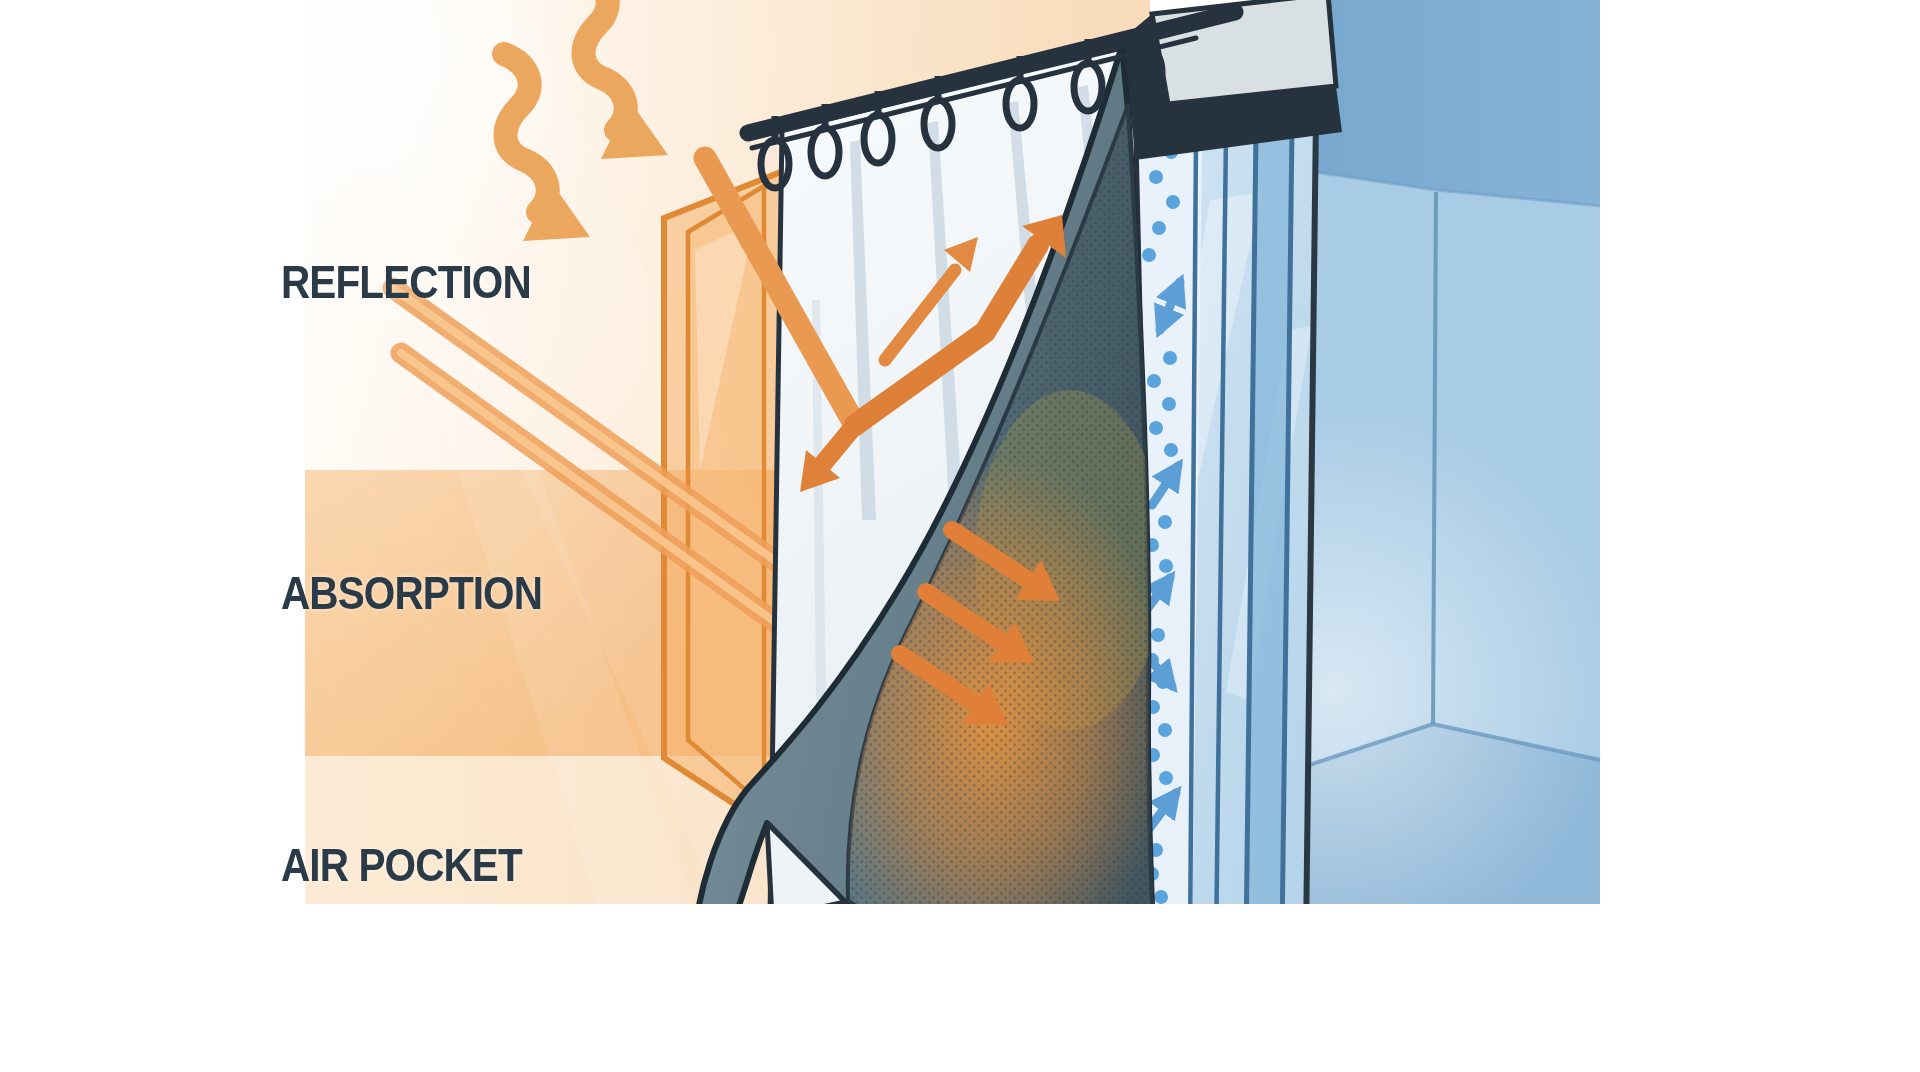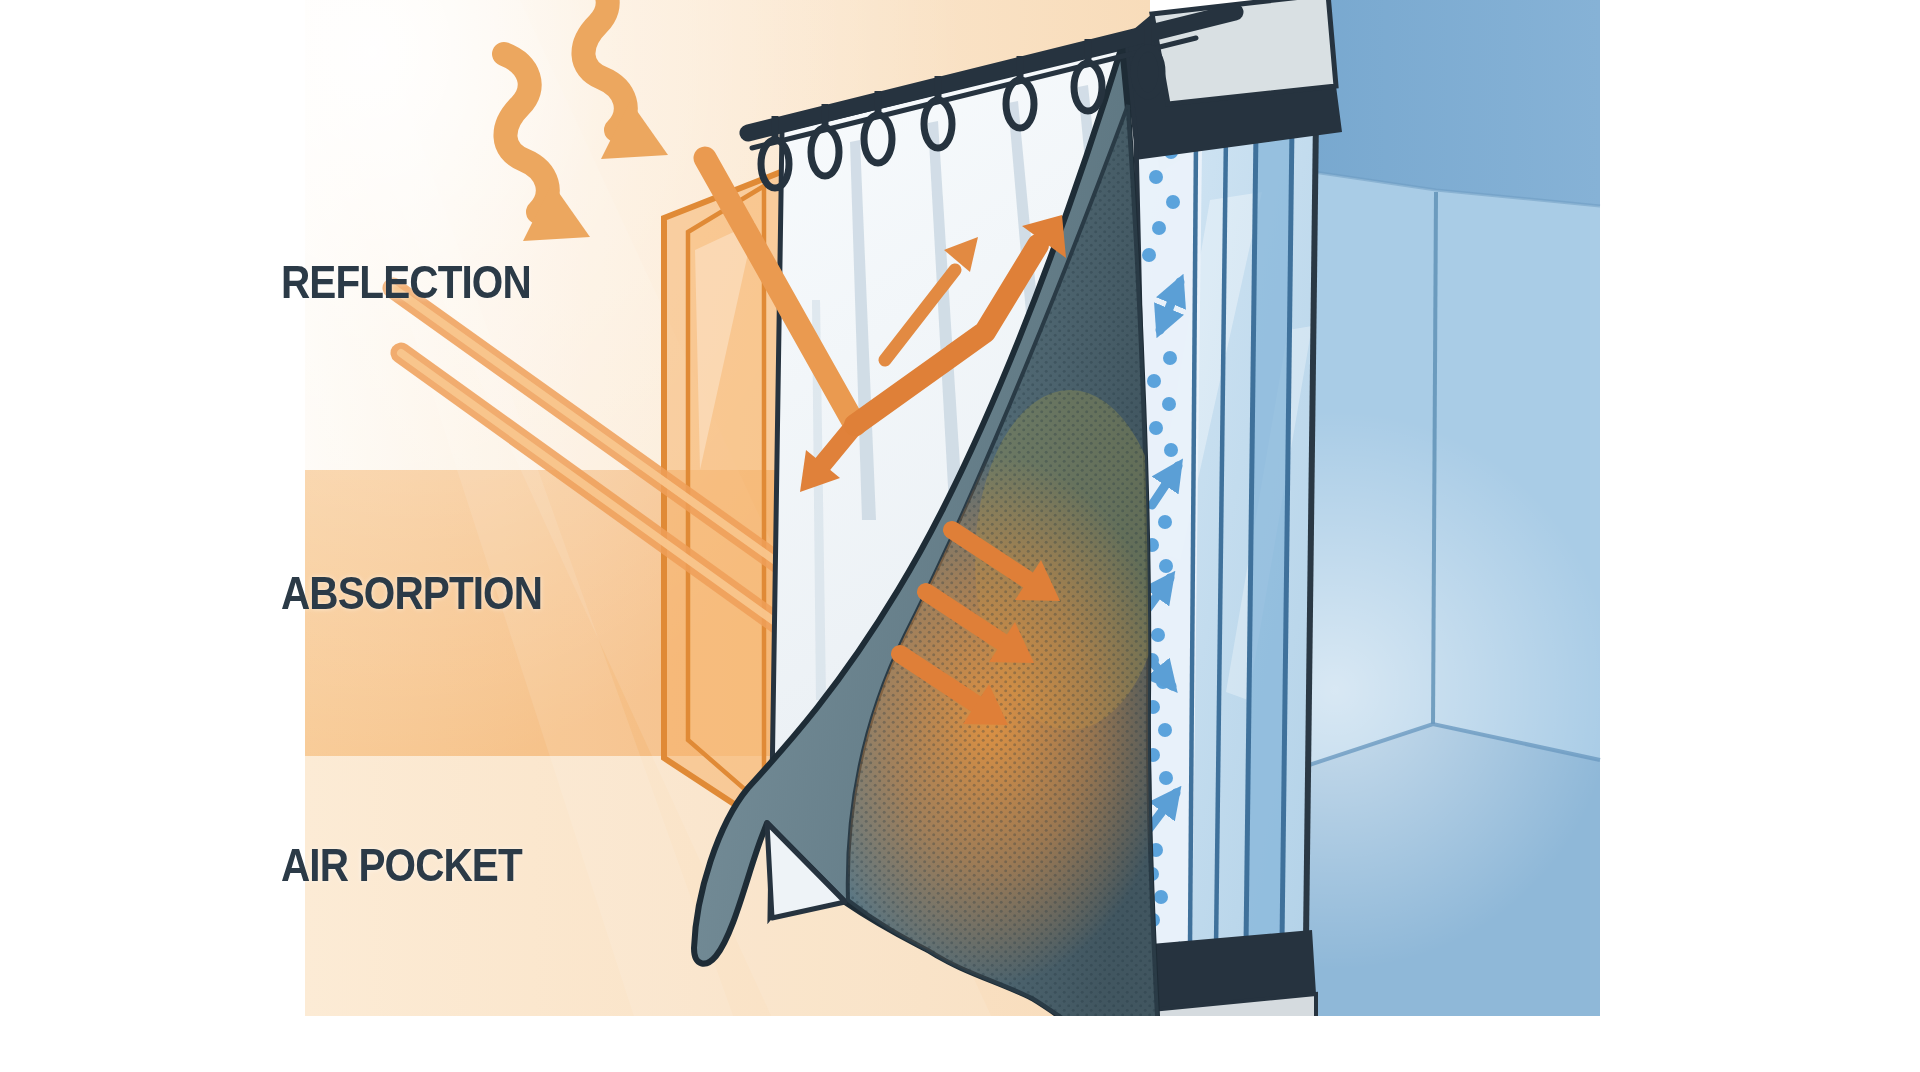--- a/index.html
+++ b/index.html
@@ -1,16 +1,16 @@
 <!DOCTYPE html>
 <html><head>
 <meta charset="utf-8">
 <style>
   html,body{margin:0;padding:0;background:#ffffff;}
-  #stage{position:relative;width:1920px;height:1016px;background:#ffffff;overflow:hidden;
+  #stage{position:relative;width:1920px;height:904px;background:#ffffff;overflow:hidden;
          font-family:"Liberation Sans",sans-serif;}
   #stage svg{position:absolute;left:0;top:0;}
   .band-label{position:absolute;left:281px;font-weight:bold;font-size:46px;line-height:56px;
     color:#2b3a47;letter-spacing:-1px;transform:scaleX(.88);transform-origin:left center;
     text-shadow:0 0 6px rgba(255,255,255,.55);white-space:nowrap;}
   #lbl-reflection{top:254px;}
   #lbl-absorption{top:565px;}
   #lbl-airpocket{top:837px;}
 </style>
 </head>

